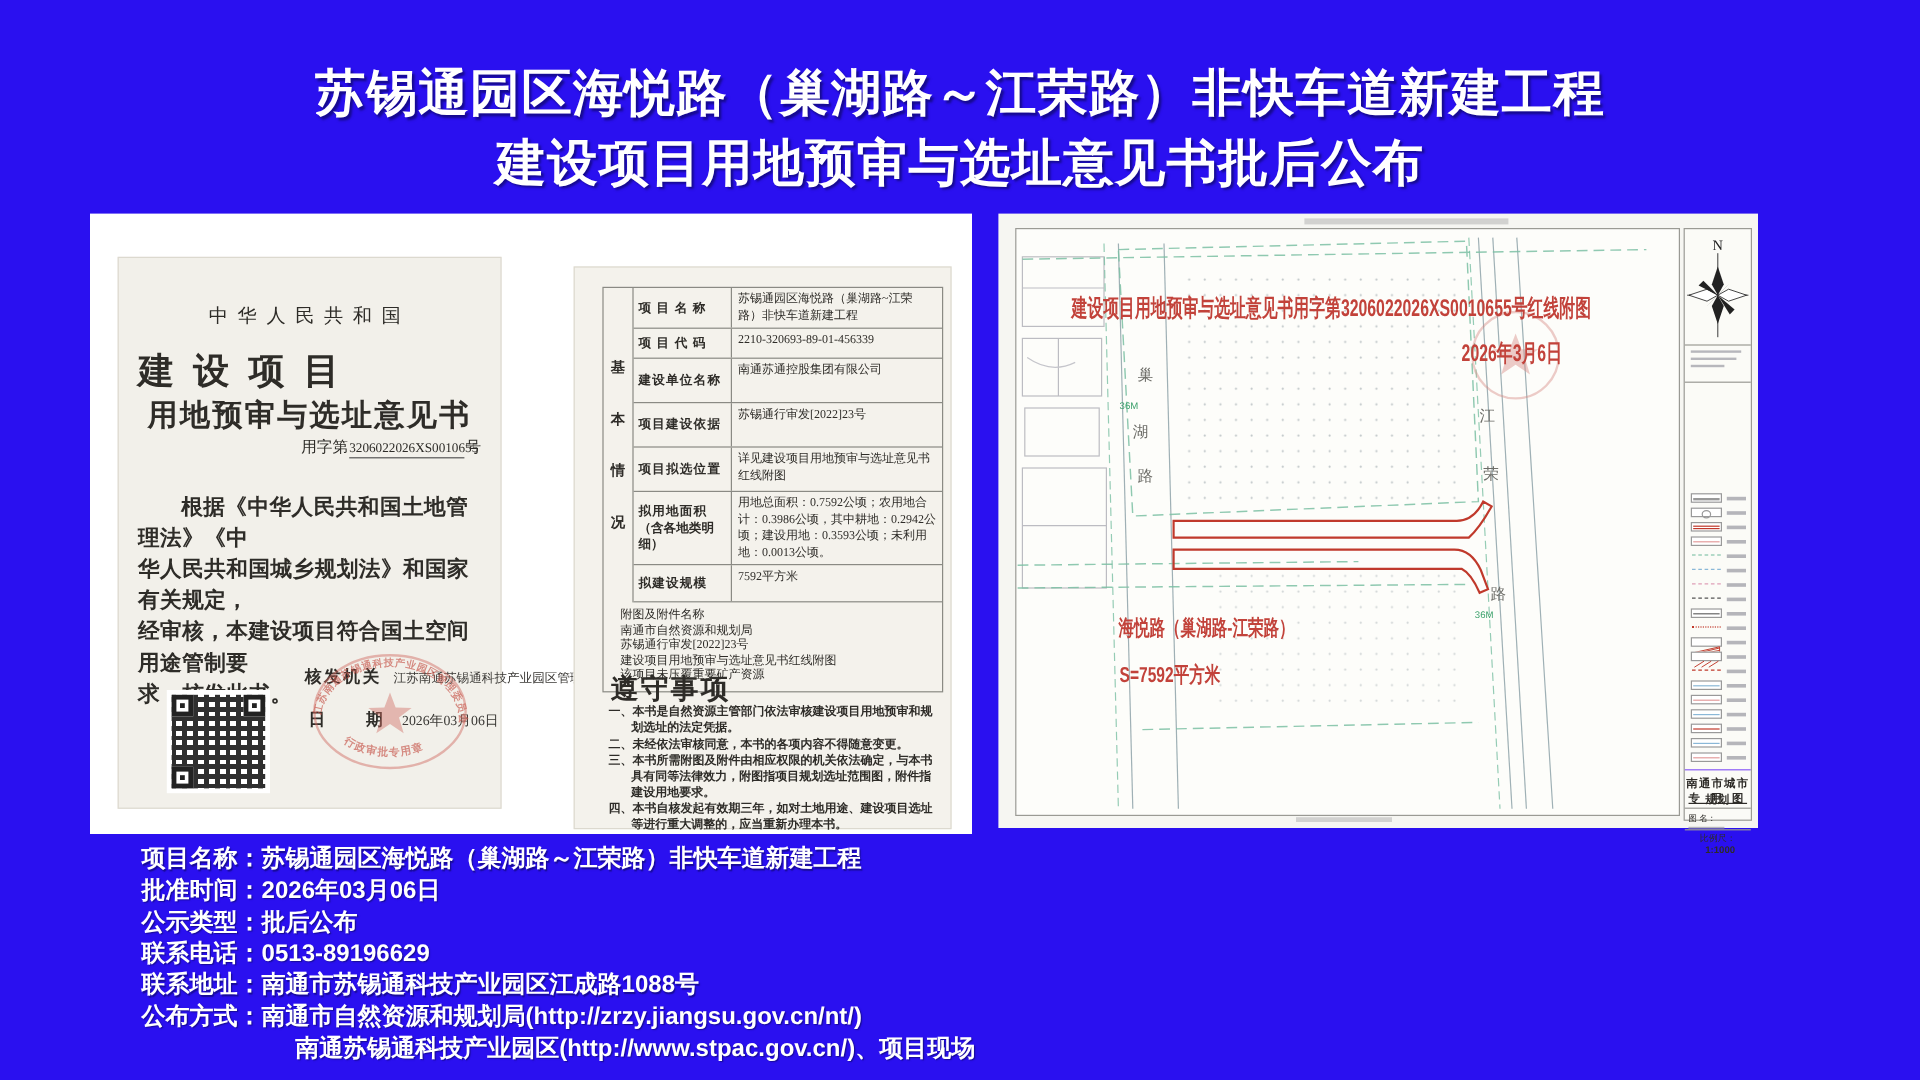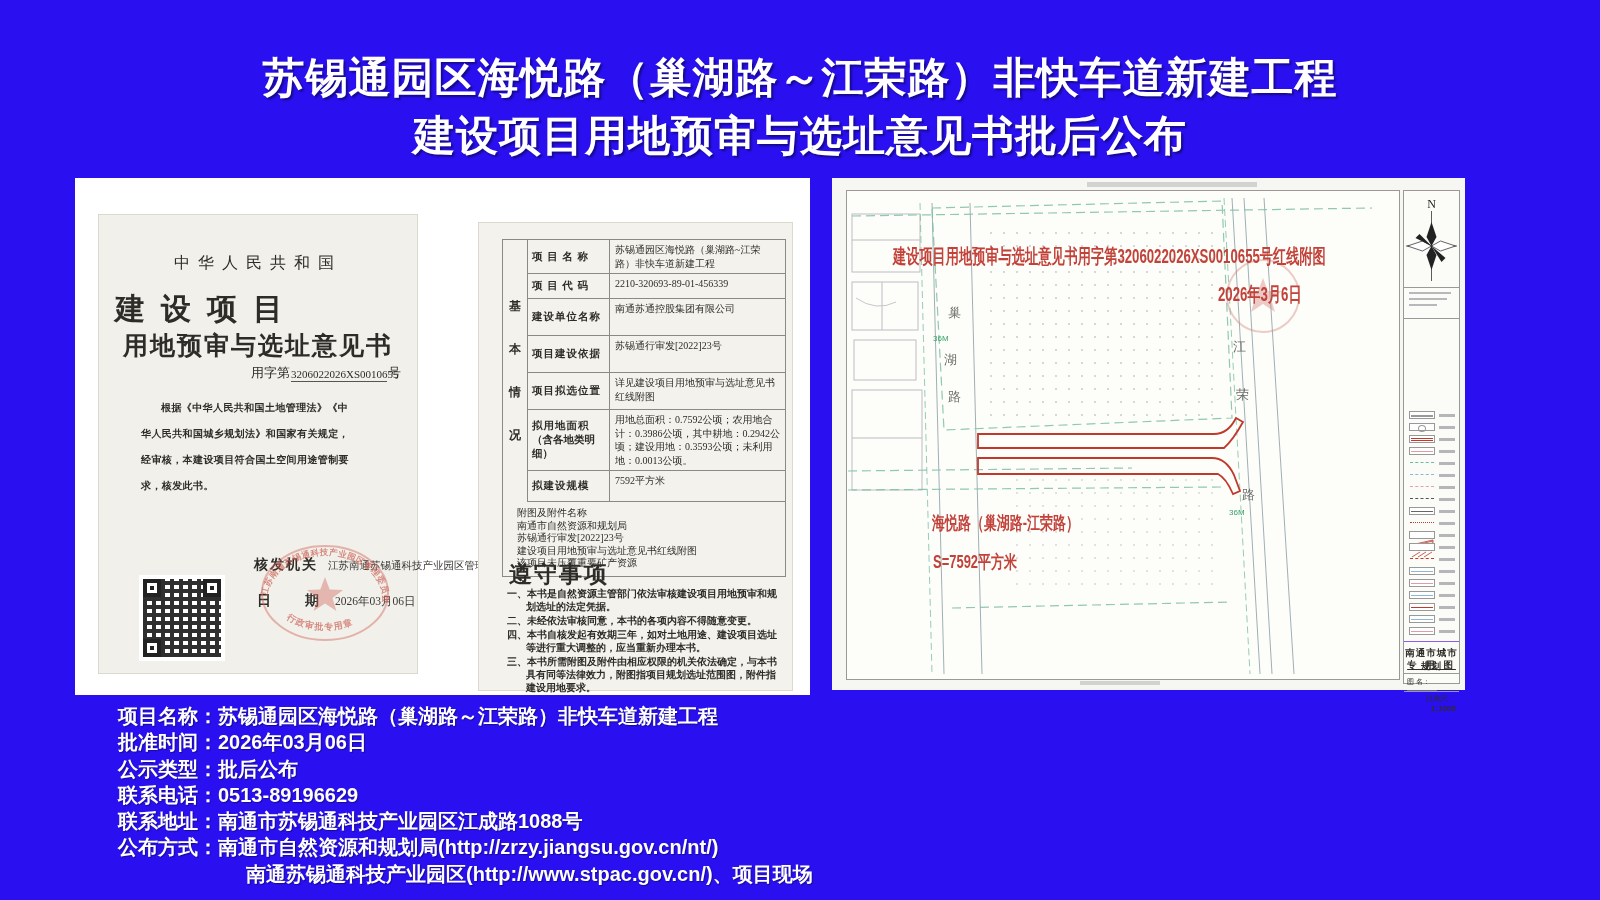--- a/index.html
+++ b/index.html
@@ -15,21 +15,21 @@
         font-family:"Liberation Serif","DejaVu Serif",serif;}
   .page1{left:23px;top:36px;width:318px;height:458px;}
   .page2{left:403px;top:44px;width:313px;height:467px;background:#f4f2ec;}
   .p1-country{position:absolute;top:38px;left:0;width:100%;text-align:center;font-size:16px;letter-spacing:8px;}
   .p1-t1{position:absolute;top:74px;left:0;width:100%;font-size:30px;font-weight:bold;letter-spacing:16px;text-indent:16px;}
   .p1-t2{position:absolute;top:114px;left:0;width:100%;text-align:center;font-size:25px;font-weight:bold;letter-spacing:2px;}
   .serial-row{position:absolute;top:146px;right:16px;display:flex;align-items:flex-end;}
   .serial-pre,.serial-suf{font-size:13px;}
   .serial-line{position:relative;width:96px;height:20px;border-bottom:1px solid #555;margin:0 1px;}
   .serial-num{position:absolute;bottom:1px;left:0;width:100%;text-align:center;font-size:11px;white-space:nowrap;}
-  .p1-body{position:absolute;top:180px;left:16px;right:10px;font-size:10px;font-weight:600;line-height:26px;letter-spacing:.4px;margin-left:26px;}
+  .p1-body{position:absolute;top:194px;left:16px;right:10px;font-size:18px;font-weight:600;line-height:26px;letter-spacing:.4px;}
   .p1-body .ind{text-indent:2em;}
   .issuer-row{position:absolute;top:340px;left:155px;white-space:nowrap;}
   .issuer-label{font-size:14px;font-weight:bold;letter-spacing:2px;}
   .issuer-value{font-size:10.5px;color:#3a3835;margin-left:6px;}
   .date-row{position:absolute;top:376px;left:158px;white-space:nowrap;}
   .date-label{font-size:14px;font-weight:bold;letter-spacing:2px;}
   .date-value{font-size:11.5px;margin-left:10px;color:#3a3835;}
   
   .qr{position:absolute;left:40px;top:360px;width:86px;height:86px;background:#fff;padding:4px;box-sizing:border-box;}
   .qr-inner{width:100%;height:100%;position:relative;
@@ -85,21 +85,21 @@
   .lg-row{display:flex;align-items:center;height:12px;}
   .sw{width:26px;height:8px;position:relative;margin-right:4px;box-sizing:border-box;}
   .sw.boxed{border:1px solid #999;background:#fff;}
   .swl{position:absolute;left:1px;right:1px;top:3px;height:0;}
   .lg-lab{width:16px;height:3px;background:#8f8f9a;opacity:.65;}
   .tb{position:absolute;left:0;width:100%;box-sizing:border-box;text-align:center;color:#2e2c28;}
   .tb-title{top:450px;border-top:1px solid #8b5cf6;padding-top:5px;font-size:9.5px;font-weight:bold;letter-spacing:1px;}
   .tb-title2{top:468px;font-size:9.5px;font-weight:bold;letter-spacing:3px;text-decoration:underline;}
   .tb-name{top:482px;border-top:1px solid #9a9a94;height:18px;font-size:7px;text-align:left;padding:3px 3px 0;}
   .tb-name .cl{display:inline-block;width:30px;height:2px;background:#8b8b95;opacity:.6;vertical-align:middle;}
-  .tb-scale{top:500px;border-top:1px solid #9a9a94;font-size:7.5px;text-align:right;padding:2px 3px 0;}
+  .tb-scale{top:500px;border-top:1px solid #9a9a94;font-size:7.5px;text-align:center;padding:2px 3px 0;}
   .tb-scale b{font-size:8px;margin-left:4px;}
   
   .footer{position:absolute;left:118px;top:703px;color:#fff;font-weight:bold;font-size:20px;line-height:26.3px;
           text-shadow:1px 1px 1px rgba(5,5,60,.5);}
   .f-line{white-space:nowrap;}
   .f-indent{padding-left:128px;}
 </style>
 </head>
 <body>
 
@@ -207,22 +207,22 @@
           <div>南通市自然资源和规划局</div>
           <div>苏锡通行审发[2022]23号</div>
           <div>建设项目用地预审与选址意见书红线附图</div>
           <div>该项目未压覆重要矿产资源</div>
         </div>
       </div>
       <div class="notice-title">遵守事项</div>
       <div class="notice-list">
         <div>一、本书是自然资源主管部门依法审核建设项目用地预审和规划选址的法定凭据。</div>
         <div>二、未经依法审核同意，本书的各项内容不得随意变更。</div>
+        <div>三、本书所需附图及附件由相应权限的机关依法确定，与本书具有同等法律效力，附图指项目规划选址范围图，附件指建设用地要求。</div>
         <div>四、本书自核发起有效期三年，如对土地用途、建设项目选址等进行重大调整的，应当重新办理本书。</div>
-        <div>三、本书所需附图及附件由相应权限的机关依法确定，与本书具有同等法律效力，附图指项目规划选址范围图，附件指建设用地要求。</div>
       </div>
     </div>
   </div>
 
   <div class="map-panel">
     <div class="map-border"></div>
 
     <svg class="map-svg" width="633" height="512" viewBox="0 0 633 512">
       <defs>
         <pattern id="dots" width="13" height="13" patternUnits="userSpaceOnUse">

